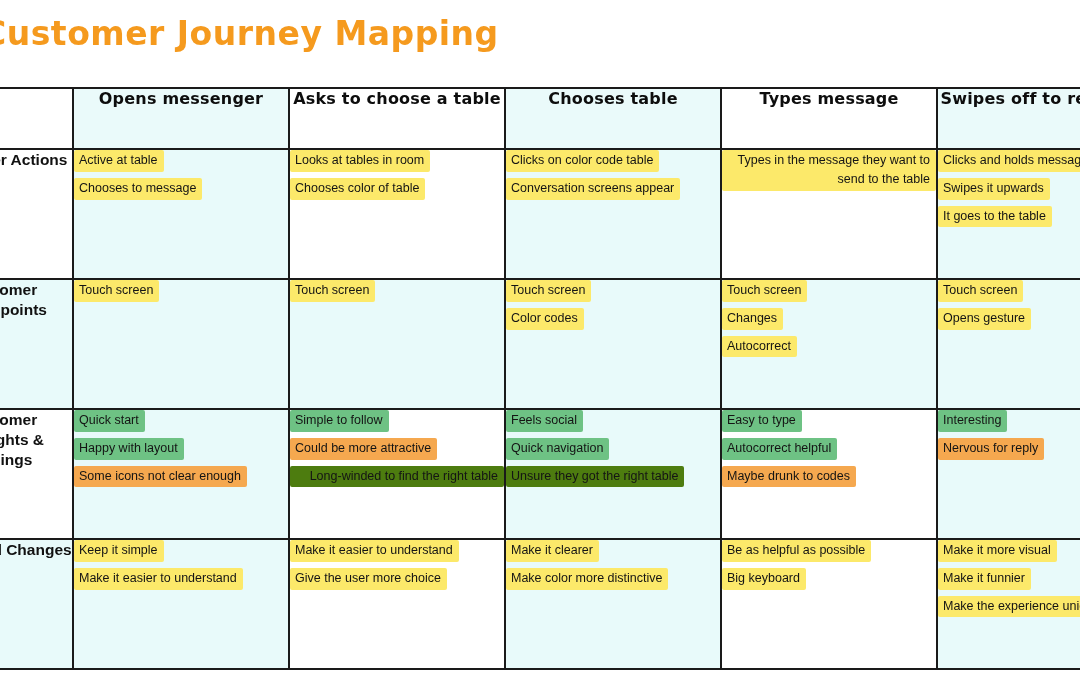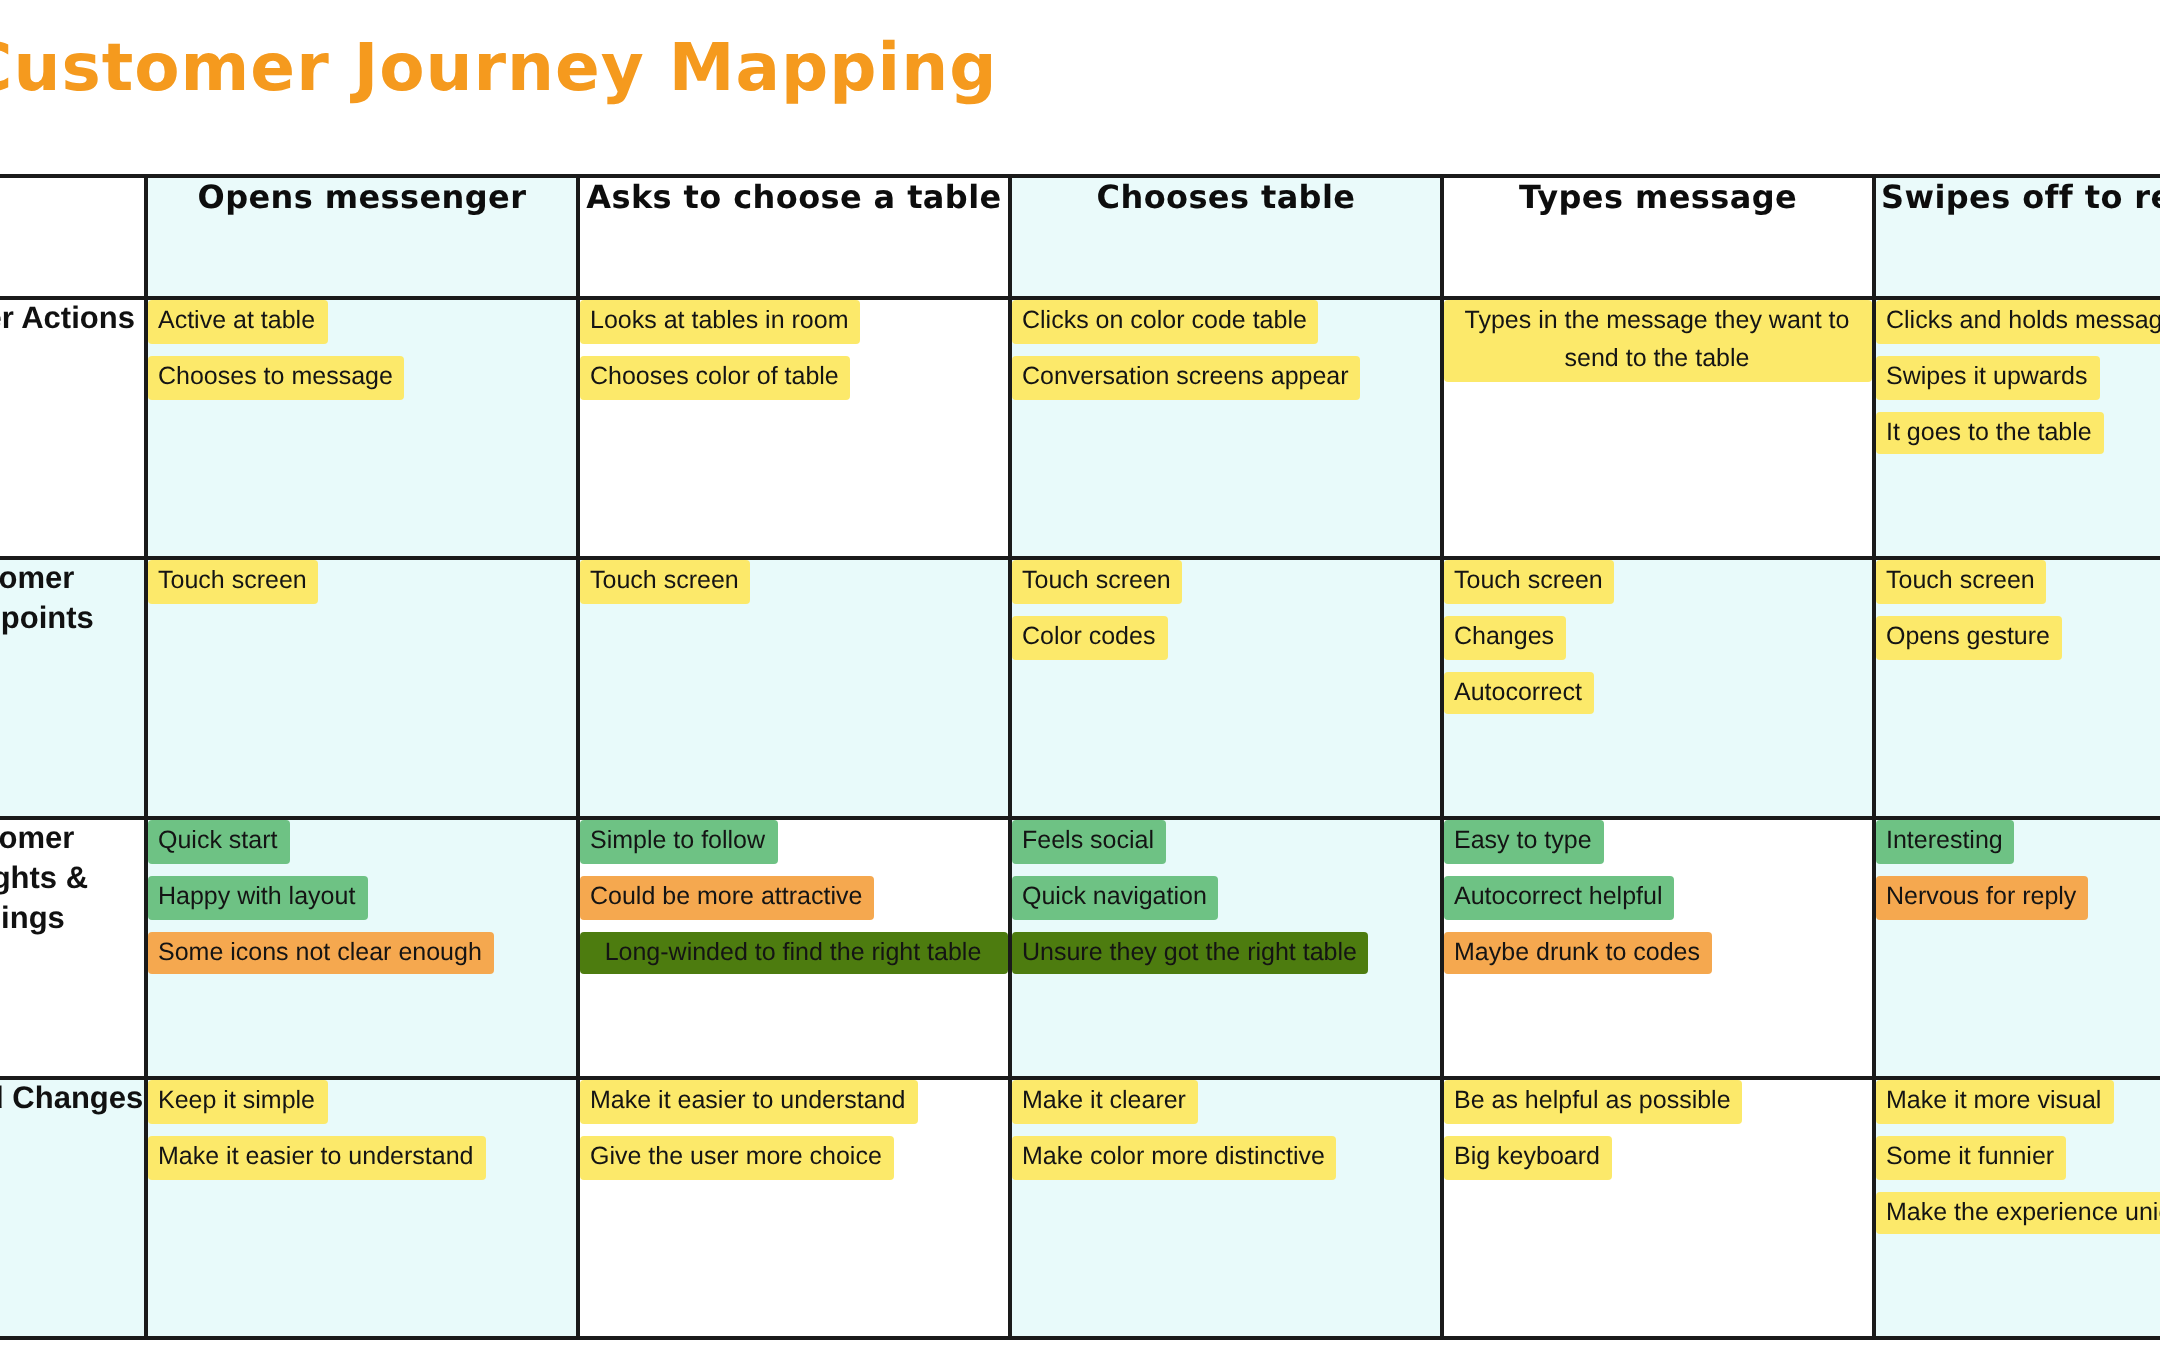--- a/index.html
+++ b/index.html
@@ -97,21 +97,21 @@
   }
   .note {
     display: inline-block;
     font-size: 12.5px;
     line-height: 1.5;
     color: #141414;
     padding: 1px 6px 2px 5px;
     border-radius: 2px;
     max-width: 100%;
     box-sizing: border-box;
-    text-align: center;
+    text-align: right;
   }
   .note.yellow { background: #fce96a; }
   .note.green  { background: #6ec284; }
   .note.orange { background: #f5a84f; }
   .note.red    { background: #4d7c0f; }
   .note.wide   { width: 100%; }
 </style>
 </head>
 <body>
 
@@ -265,20 +265,20 @@
       </td>
       <td class="stage-cell plain">
         <div class="note-stack">
           <span class="note yellow">Be as helpful as possible</span>
           <span class="note yellow">Big keyboard</span>
         </div>
       </td>
       <td class="stage-cell tint">
         <div class="note-stack">
           <span class="note yellow">Make it more visual</span>
-          <span class="note yellow">Some it funnier</span>
+          <span class="note yellow">Make it funnier</span>
           <span class="note yellow">Make the experience unique</span>
         </div>
       </td>
     </tr>
 
   </tbody>
 </table>
 
 </body></html>

